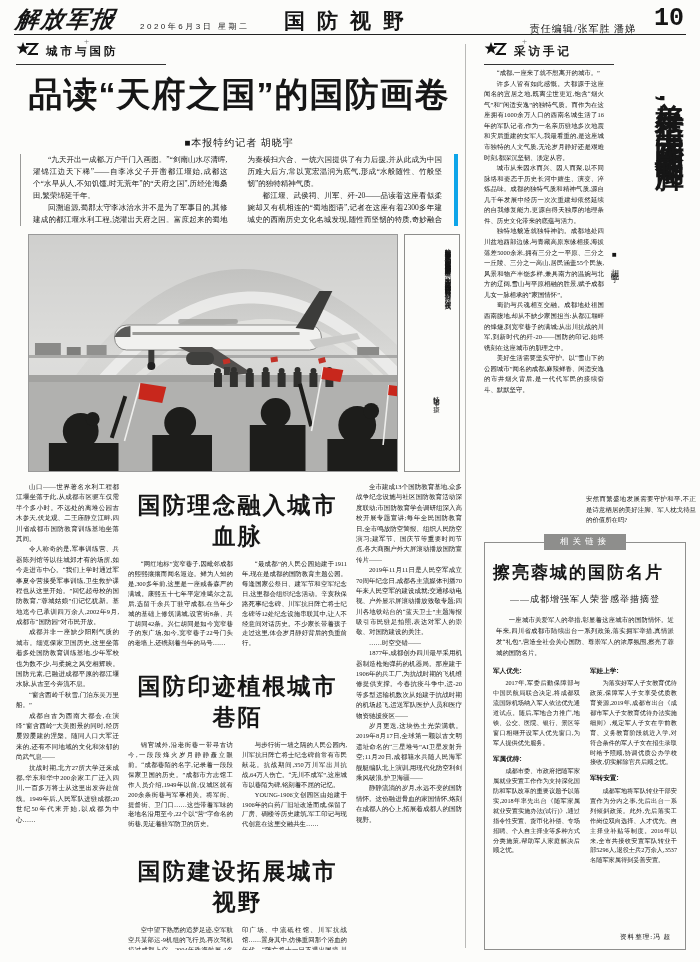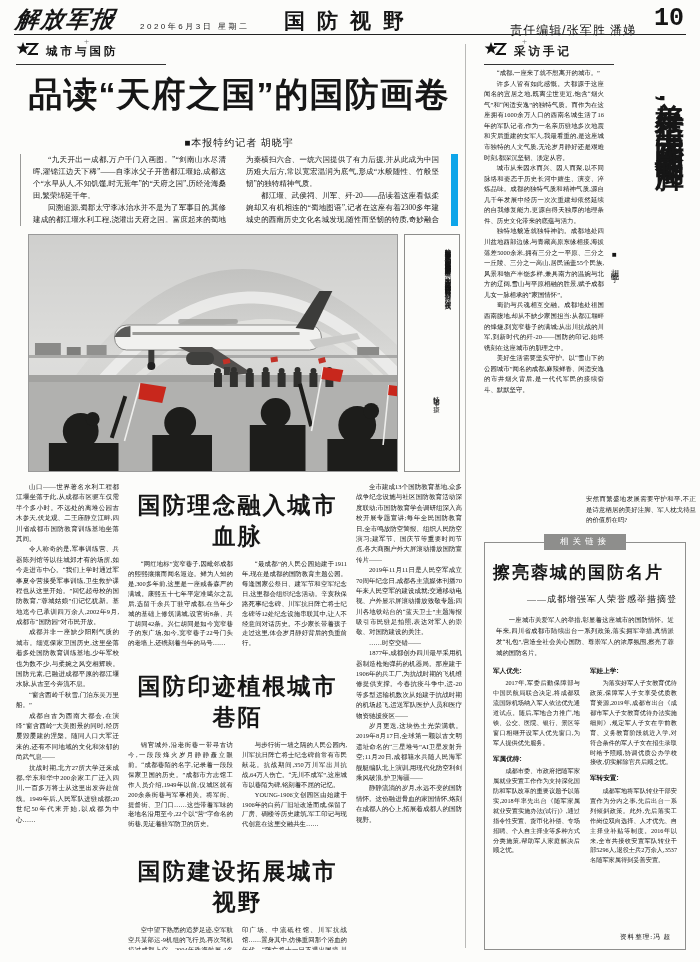--- a/index.html
+++ b/index.html
@@ -5,38 +5,38 @@
   html,body{margin:0;padding:0;background:#e9e9e7;}
   #page{position:relative;width:700px;height:962px;background:#fcfcfa;color:#161616;
         font-family:"Liberation Serif",serif;overflow:hidden;margin:0 auto;}
   .abs{position:absolute;}
   
   .masthead{left:16px;top:4px;font-family:"DejaVu Serif",serif;font-style:italic;font-weight:bold;
             font-size:23px;letter-spacing:2px;transform:skewX(-8deg);}
   .hdr-date{left:140px;top:21px;font-size:8px;letter-spacing:2.5px;color:#222;font-family:"Liberation Sans",sans-serif;}
   .hdr-title{left:0;right:0;top:7px;text-align:center;font-size:21px;font-weight:900;
              letter-spacing:12px;font-family:"Liberation Sans",sans-serif;}
-  .hdr-editors{right:64px;top:22px;font-size:12px;letter-spacing:1px;font-family:Liberation Sans, sans-serif;}
+  .hdr-editors{right:64px;top:22px;font-size:10px;letter-spacing:1px;font-family:Liberation Serif, serif;}
   .hdr-page{right:16px;top:4px;font-size:25px;font-weight:bold;font-family:Liberation Mono, monospace;}
   .hdr-rule{left:14px;right:14px;top:34px;border-top:1.5px solid #222;height:0;}
   .regmark{font-size:9px;color:#777;}
   
   #left-region{left:16px;top:42px;width:446px;height:910px;}
   #right-region{left:484px;top:42px;width:212px;height:910px;}
   .v-divider{left:465px;top:44px;width:1px;height:904px;background:#b9b9b7;}
   
   .kicker{display:flex;align-items:center;gap:6px;}
   .kicker-label{font-family:"Liberation Sans",sans-serif;font-weight:bold;font-size:11.5px;letter-spacing:3px;}
   .kicker-wrap{border-bottom:1px solid #333;padding-bottom:3px;width:150px;}
   
   .headline{width:100%;text-align:center;font-family:"Liberation Sans",sans-serif;
             font-weight:900;font-size:34px;letter-spacing:1px;top:30px;}
   .byline{width:100%;text-align:center;font-size:10px;top:94px;letter-spacing:1px;}
   .lead{top:112px;left:4px;right:4px;height:72px;overflow:hidden;
-        column-count:2;column-gap:20px;border-left:1px solid #9a9a98;border-right:7px solid #0ea5e9;
+        column-count:2;column-gap:20px;border-left:1px solid #9a9a98;border-right:4px solid #0ea5e9;
         padding:0 12px;font-size:7.5px;line-height:1.6;text-align:justify;}
   .lead p,.bodytext p{margin:0;text-indent:2em;}
   .photo-band{top:192px;left:12px;right:2px;height:238px;display:flex;}
   .photo{flex:1;height:238px;border:1px solid #999;box-sizing:border-box;background:#cfcfcd;}
   .photo svg{display:block;width:100%;height:100%;}
   .photo-caption{width:56px;margin-left:6px;border:1px solid #8d8d8b;box-sizing:border-box;
                  padding:8px 5px;writing-mode:vertical-rl;font-size:6.4px;line-height:1.8;
                  letter-spacing:0.5px;height:238px;overflow:hidden;}
   .photo-credit{display:block;padding-top:148px;font-size:6.4px;letter-spacing:1px;}
   .bottom-area{top:440px;left:0;right:0;height:468px;display:flex;gap:9px;overflow:hidden;}
@@ -58,21 +58,21 @@
            letter-spacing:4px;line-height:1.15;}
   .essay-closing{top:452px;left:102px;width:110px;font-size:6.4px;line-height:1.65;text-align:justify;}
   
   .linkbox{top:500px;left:0;width:202px;height:408px;border:1px solid #8f8f8d;box-sizing:border-box;
            padding:12px 8px 6px;}
   .lb-tab{position:absolute;top:-9px;left:50%;transform:translateX(-50%);
           background:#8e8e8c;color:#fff;font-size:8.5px;letter-spacing:4px;
           padding:2px 16px;font-family:"Liberation Sans",sans-serif;white-space:nowrap;}
   .lb-title{text-align:left;font-family:"Liberation Sans",sans-serif;font-weight:900;
             font-size:17px;letter-spacing:2px;margin-top:6px;}
-  .lb-subtitle{text-align:right;font-size:9px;letter-spacing:1px;margin-top:9px;}
+  .lb-subtitle{text-align:center;font-size:9px;letter-spacing:1px;margin-top:9px;}
   .lb-intro{font-size:6.4px;line-height:1.7;text-align:justify;text-indent:2em;margin:9px 3px 7px;}
   .lb-cols{column-count:2;column-gap:10px;font-size:6.2px;line-height:1.6;
            text-align:justify;height:262px;overflow:hidden;}
   .lb-item{margin-bottom:6px;break-inside:avoid-column;}
   .lb-head{display:block;font-weight:bold;font-family:"Liberation Sans",sans-serif;
            font-size:6.6px;margin-bottom:2px;}
   .lb-body{text-indent:2em;display:block;}
   .lb-credit{text-align:right;font-size:6.6px;letter-spacing:1px;margin-top:5px;padding-right:6px;}
 </style>
 </head>

